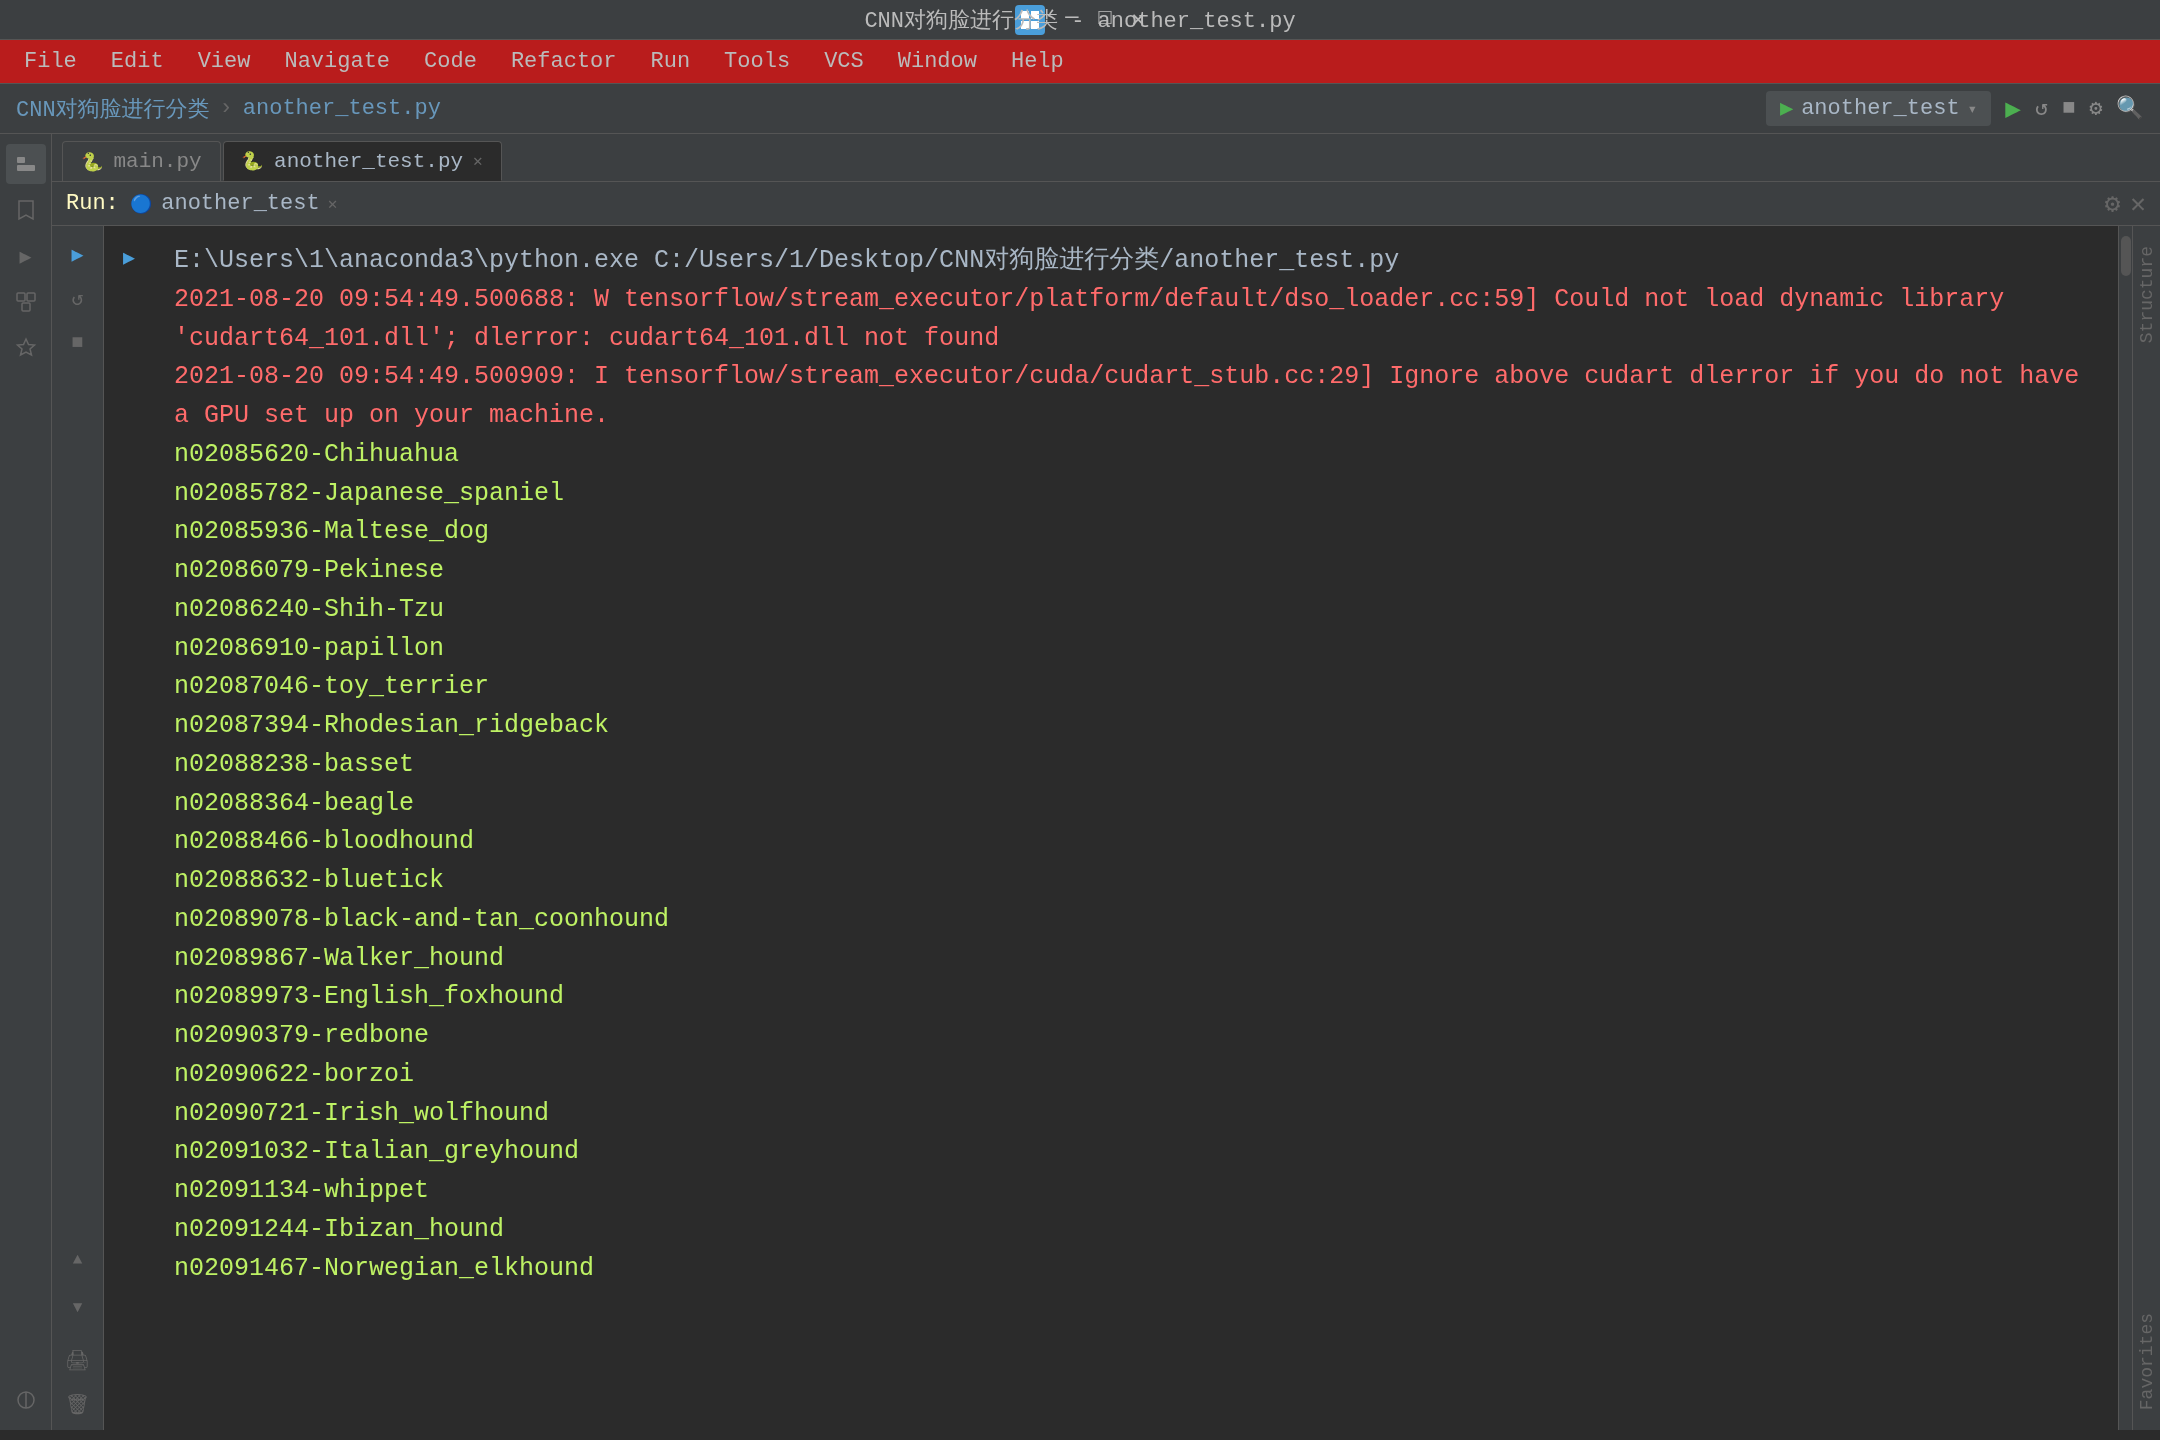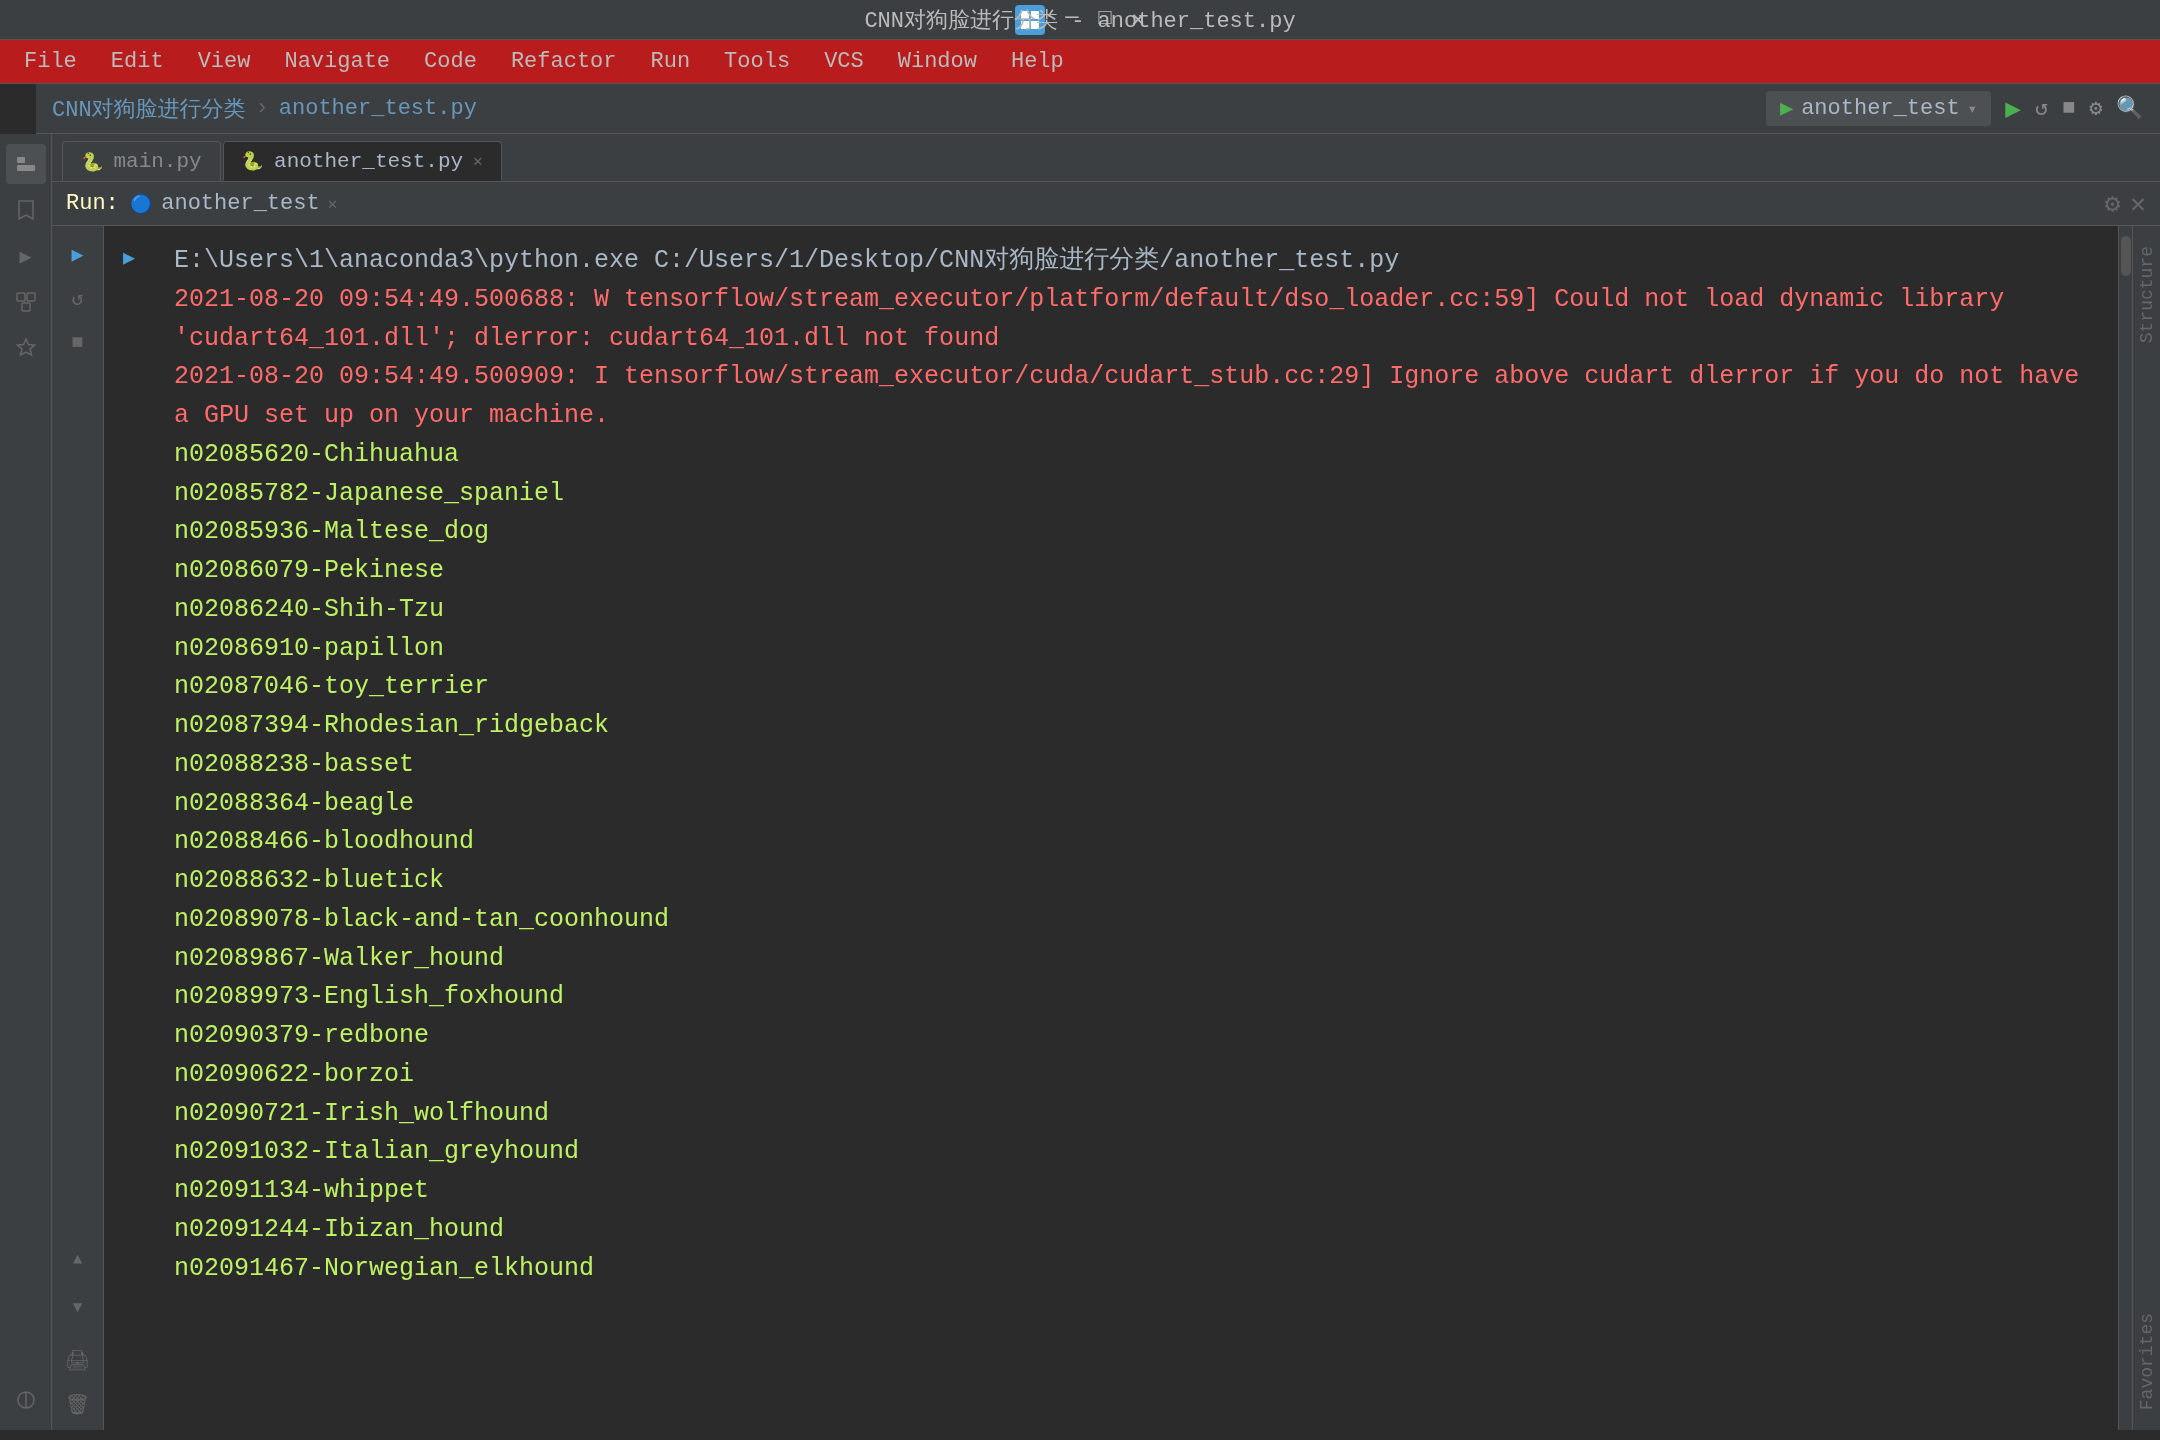--- a/index.html
+++ b/index.html
@@ -338,21 +338,21 @@
   <span class="menu-item">Navigate</span>
   <span class="menu-item">Code</span>
   <span class="menu-item">Refactor</span>
   <span class="menu-item">Run</span>
   <span class="menu-item">Tools</span>
   <span class="menu-item">VCS</span>
   <span class="menu-item">Window</span>
   <span class="menu-item">Help</span>
 </div>
 
-<div style="display:flex; align-items:center; background:#3c3f41; height:50px; border-bottom:1px solid #555; padding:0 16px; gap:16px;margin-left:36px;">
+<div style="display:flex; align-items:center; background:#3c3f41; height:50px; border-bottom:1px solid #555; padding:0 16px; gap:16px;">
 
   <div class="breadcrumb-bar" style="background:transparent; border:none; height:auto; padding:0; font-size:22px;">
     <span style="color:#6897bb; cursor:pointer;">CNN对狗脸进行分类</span>
     <span class="breadcrumb-sep">›</span>
     <span style="color:#6897bb; cursor:pointer;">another_test.py</span>
   </div>
 
   <div style="margin-left:auto; display:flex; align-items:center; gap:14px;">
 
     <div style="display:flex; align-items:center; gap:8px; background:#4c5052; border-radius:4px; padding:4px 14px; font-size:22px; color:#a9b7c6; cursor:pointer;">

